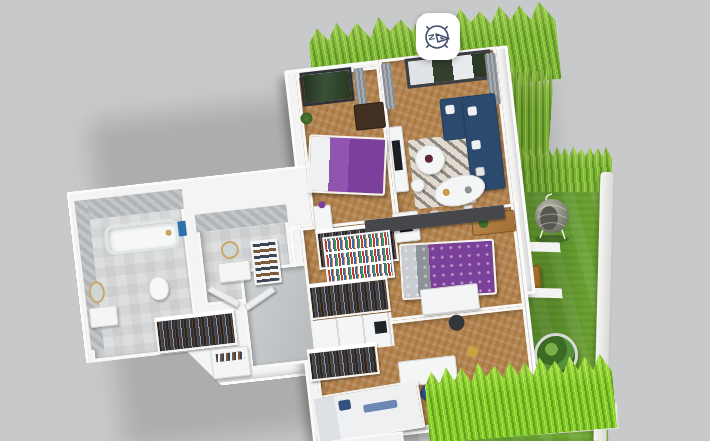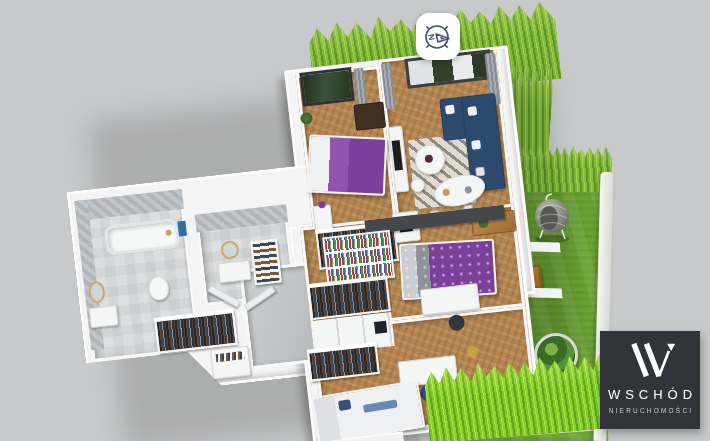--- a/index.html
+++ b/index.html
@@ -287,24 +287,14 @@
       <g stroke="#46536e" stroke-width="1.6" fill="none">
         <circle cx="21" cy="22" r="11"></circle>
         <path d="M13.2 14.2 L10.4 11.4 M28.8 14.2 L31.6 11.4 M13.2 29.8 L10.4 32.6 M28.8 29.8 L31.6 32.6"></path>
       </g>
       <text x="13" y="25.5" font-size="8.5" font-weight="bold" fill="#46536e" transform="rotate(78 16 22)">N</text>
       <path d="M20 19 L33 23.5 L22 27 Z" fill="none" stroke="#46536e" stroke-width="1.5" stroke-linejoin="round"></path>
       <path d="M24 21.8 L29 23.4 L25 24.8 Z" fill="#46536e"></path>
     </svg>
   </div>
 
-  <div id="logo">
-    <svg id="logo-mark" width="54" height="42" viewBox="0 0 60 44">
-      <path d="M12 4 L26 40" stroke="#ffffff" stroke-width="6"></path>
-      <path d="M26 4 L40 40" stroke="#ffffff" stroke-width="6"></path>
-      <path d="M40 40 L51 12" stroke="#ffffff" stroke-width="3"></path>
-      <polygon points="49,4 58,4 53.5,12" fill="#ffffff"></polygon>
-    </svg>
-    <div id="logo-brand">WSCHÓD</div>
-    <div id="logo-sub">NIERUCHOMOŚCI</div>
-  </div>
 
 </div>
 
 </body></html>

